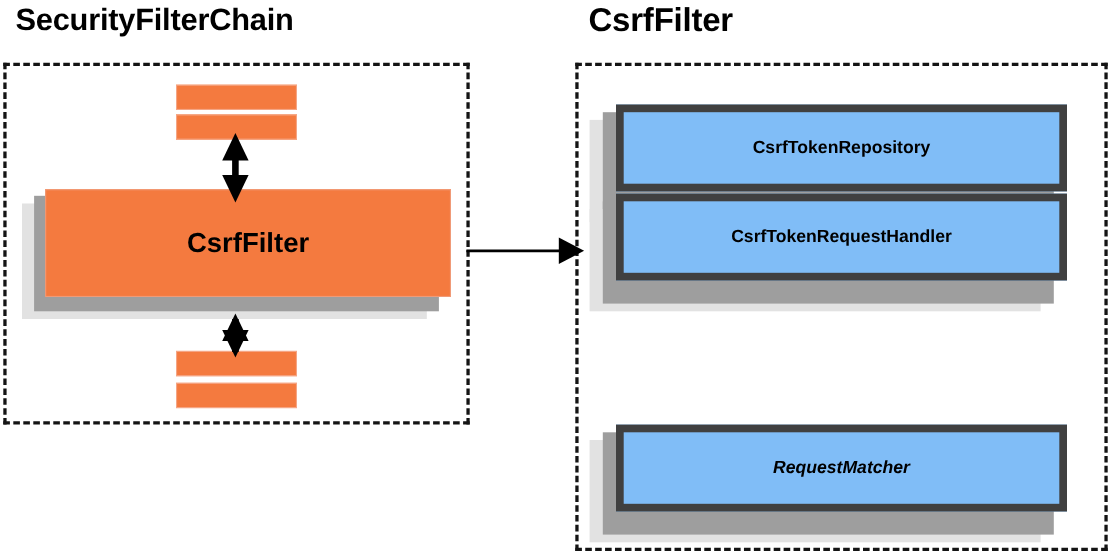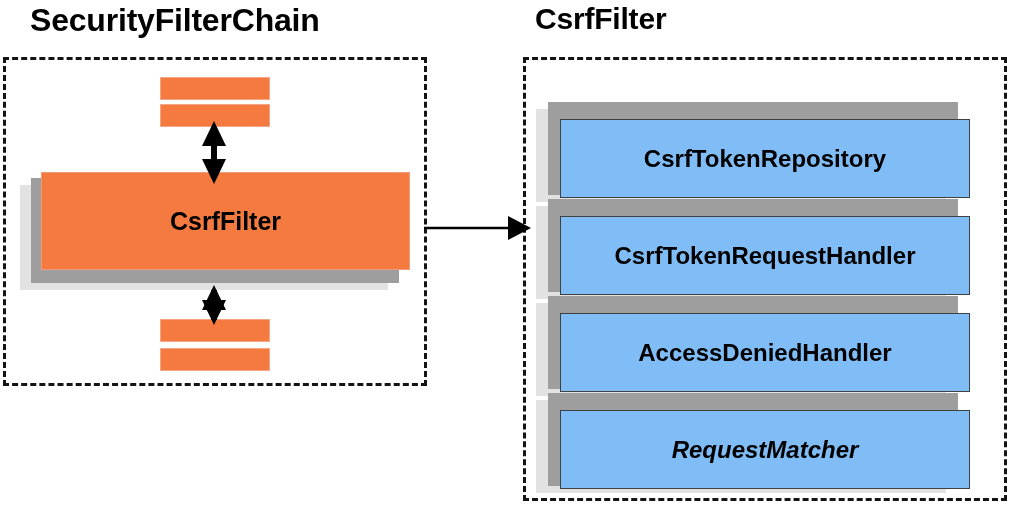--- a/index.html
+++ b/index.html
@@ -8,21 +8,21 @@
     font-family:"Liberation Sans","DejaVu Sans",sans-serif;
     -webkit-font-smoothing:antialiased;
   }
   .stage{position:absolute;left:0;top:0;width:1010px;height:505px;}
 
   
   .title{
     position:absolute;font-weight:bold;color:#000000;
     white-space:nowrap;line-height:1;
   }
-  #title-left{left:14px;top:4px;font-size:32px;letter-spacing:-0.2px;margin-left:16px;}
+  #title-left{left:14px;top:4px;font-size:28px;letter-spacing:-0.2px;}
   #title-right{left:535px;top:4px;font-size:30px;letter-spacing:-0.2px;}
 
   
   .panel{
     position:absolute;
     border:3px dashed #141414;
     background:transparent;
     box-sizing:border-box;
   }
   #panel-left{left:3px;top:57px;width:424px;height:329px;}
@@ -57,26 +57,25 @@
   #bar-top-2{left:160px;top:104px;width:110px;height:23px;}
   #bar-bot-1{left:160px;top:319px;width:110px;height:23px;}
   #bar-bot-2{left:160px;top:348px;width:110px;height:23px;}
 
   
   .bluebox{width:434px;height:100px;}
   .bluebox .sh2{width:410px;height:93px;left:0;top:7px;}
   .bluebox .sh1{width:410px;height:93px;left:12px;top:0px;}
   .bluebox .face{
     left:24px;top:-7px;width:410px;height:79px;
-    background:#80bdf7;border:1px solid #404040;
-    font-size:24px;
-    margin-top:24px;
+    background:#80bdf7;border:7px solid #404040;
+    font-size:16px;
   }
   #blue-0{left:536px;top:102px;}
-  #blue-1{left:536px;top:199px;}
+  #blue-1{left:536px;top:183px;}
   #blue-2{left:536px;top:296px;}
   #blue-3{left:536px;top:393px;font-style:italic;}
 
   
   #arrows{position:absolute;left:0;top:0;width:1010px;height:505px;pointer-events:none;}
 </style>
 </head>
 <body>
 
 <div class="stage">
@@ -106,25 +105,20 @@
     <div class="sh1"></div>
     <div class="face">CsrfTokenRepository</div>
   </div>
 
   <div class="stack bluebox" id="blue-1">
     <div class="sh2"></div>
     <div class="sh1"></div>
     <div class="face">CsrfTokenRequestHandler</div>
   </div>
 
-  <div class="stack bluebox" id="blue-2">
-    <div class="sh2"></div>
-    <div class="sh1"></div>
-    <div class="face">AccessDeniedHandler</div>
-  </div>
 
   <div class="stack bluebox" id="blue-3">
     <div class="sh2"></div>
     <div class="sh1"></div>
     <div class="face">RequestMatcher</div>
   </div>
 
   <svg id="arrows" viewBox="0 0 1010 505">
 
     <g>

